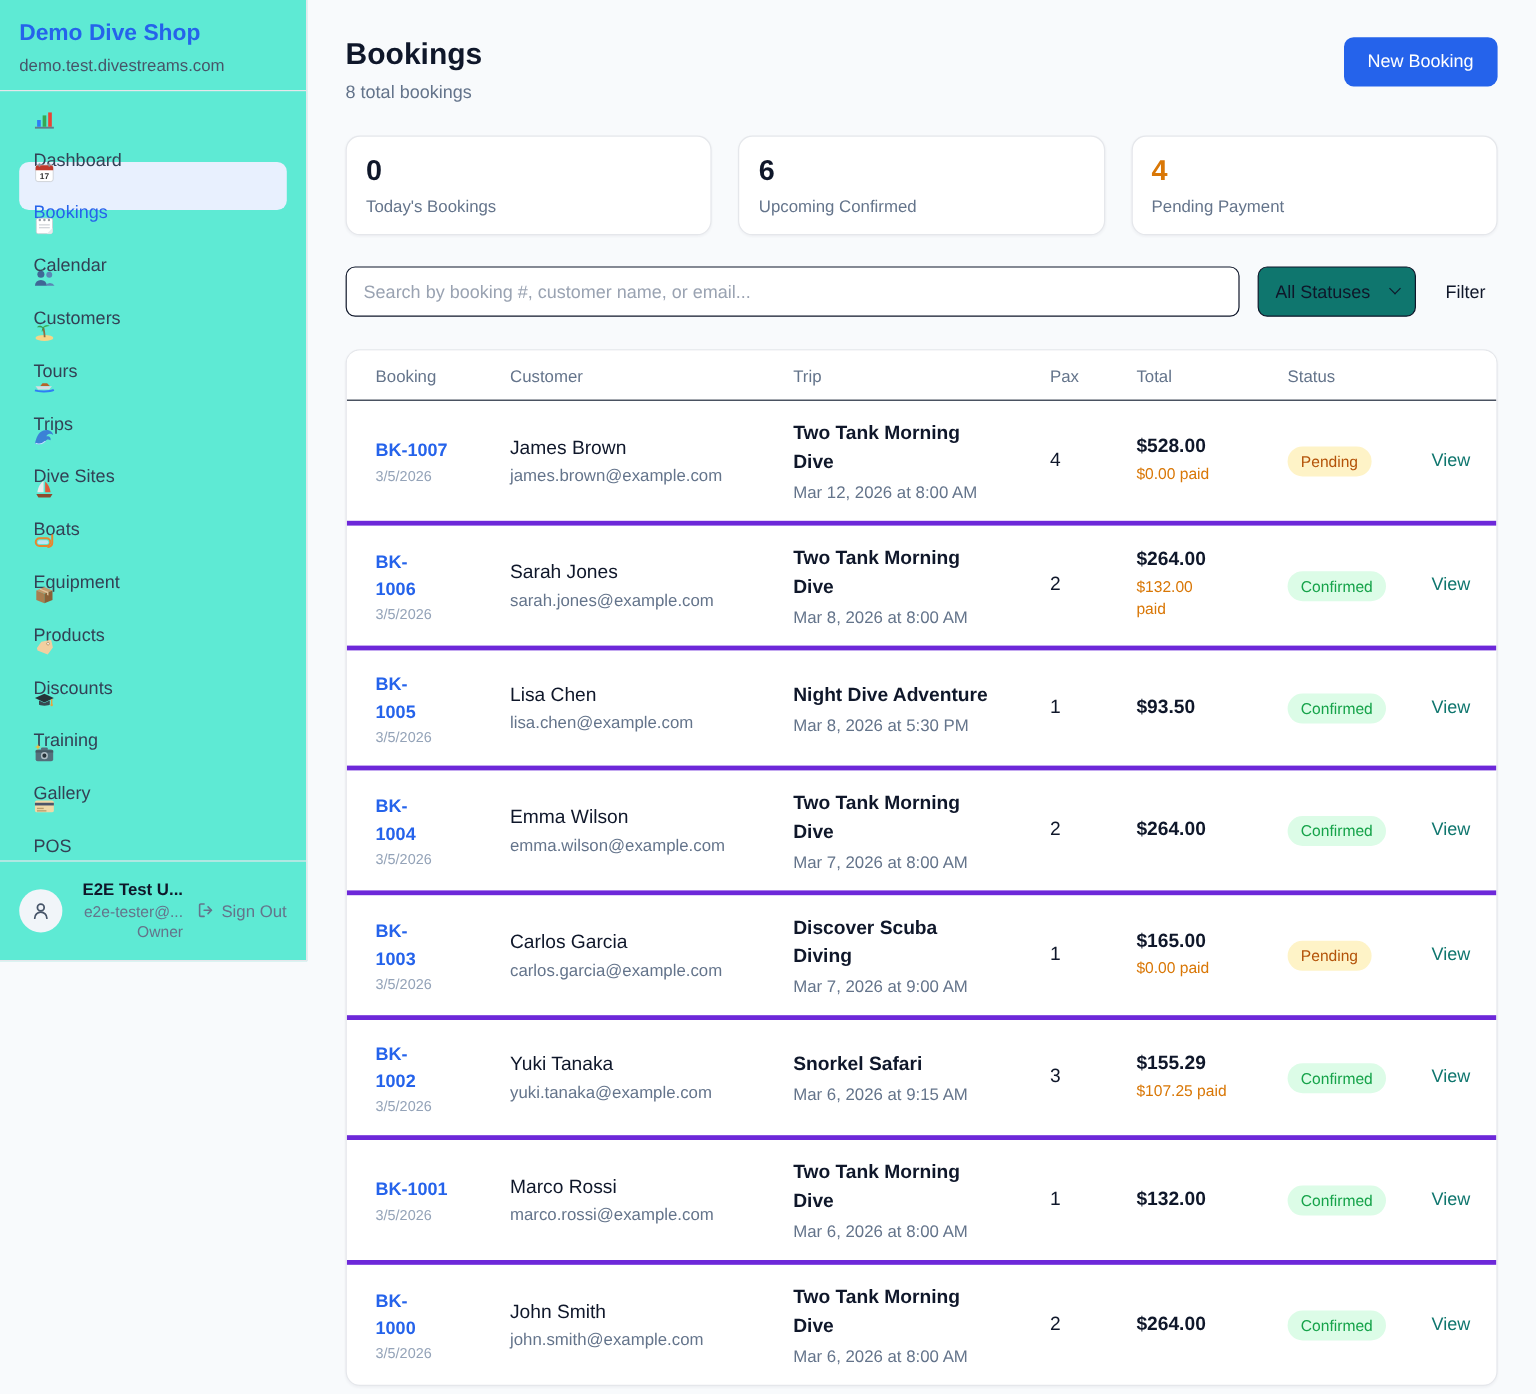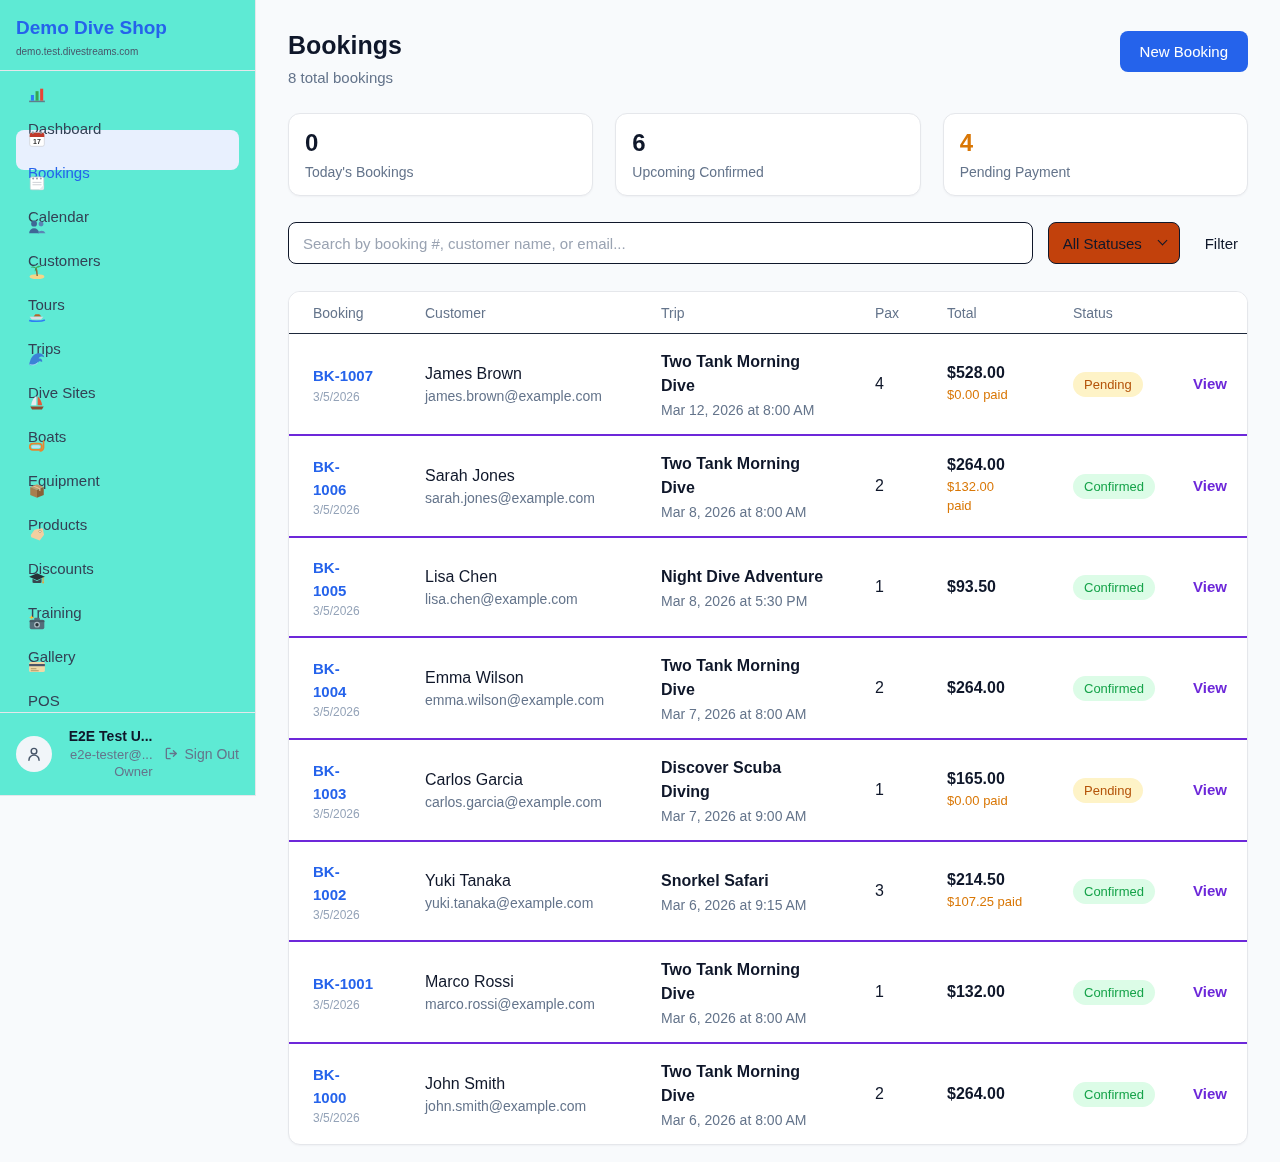--- a/index.html
+++ b/index.html
@@ -17,21 +17,21 @@
 
   
   .sidebar {
     width: 256px; flex: 0 0 256px;
     background: #5eead4;
     border-right: 1px solid #e5e7eb;
     border-bottom: 1px solid #e5e7eb;
   }
   .sidebar-header { padding: 17px 16px 13px; border-bottom: 1px solid #e5e7eb; }
   .shop-name { color: #2563eb; font-size: 19px; font-weight: bold; margin: 0 0 7px; }
-  .shop-domain { font-size: 10px; color: #475569; }
+  .shop-domain { font-size: 14px; color: #475569; }
   .nav { padding: 15px 16px 10px; }
   .nav-item {
     display: flex; align-items: flex-start; gap: 16px;
     height: 40px; padding: 0 12px; margin-bottom: 4px;
     border-radius: 8px; text-decoration: none;
     color: #334155; font-size: 15px; cursor: pointer; flex-direction: column;
   }
   .nav-item.active { background: #e8f0fe; color: #2563eb; font-weight: 500; }
   .nav-icon { width: 18px; height: 18px; display: inline-flex; flex: 0 0 18px; }
   .nav-icon svg { width: 18px; height: 18px; }
@@ -77,21 +77,21 @@
   .toolbar { display: flex; align-items: center; gap: 15px; margin-bottom: 27px; }
   .search-input {
     flex: 1; height: 42px; background: #fff;
     border: 1px solid #0f172a; border-radius: 8px;
     padding: 0 14px; font-size: 15px; color: #0f172a; font-family: inherit;
   }
   .search-input::placeholder { color: #9aa3b2; }
   .select-wrap { position: relative; }
   .status-select {
     appearance: none; -webkit-appearance: none; -moz-appearance: none;
-    height: 42px; background: #c2410c; border: 1px solid #0f172a; border-radius: 8px;
+    height: 42px; background: #0f766e; border: 1px solid #0f172a; border-radius: 8px;
     padding: 0 36px 0 14px; font-size: 15px; color: #0f172a; font-family: inherit; cursor: pointer;
   }
   .chevron {
     position: absolute; right: 14px; top: 15px; width: 7px; height: 7px;
     border-right: 1.6px solid #0f172a; border-bottom: 1.6px solid #0f172a;
     transform: rotate(45deg); pointer-events: none;
   }
   .filter-btn {
     background: none; border: none; padding: 0 10px;
     font-size: 15px; font-weight: 500; color: #0f172a; font-family: inherit; cursor: pointer;
@@ -104,41 +104,41 @@
   .tr {
     display: grid;
     grid-template-columns: 112px 236px 214px 72px 126px 120px auto;
     align-items: center;
     padding: 0 12px 0 24px;
   }
   .tr > div { padding-right: 16px; }
   .thead { height: 42px; border-bottom: 1px solid #1e293b; background: #fff; }
   .th { font-size: 14px; color: #64748b; font-weight: 500; }
   .row { min-height: 100px; padding-top: 16px; padding-bottom: 16px; }
-  .row + .row { border-top: 2px solid #6d28d9; }
+  .row + .row { border-top: 4px solid #6d28d9; }
 
   .booking-link {
     display: inline-block; color: #2563eb; font-size: 15px; font-weight: bold;
     text-decoration: none; white-space: pre-line; line-height: 1.55; cursor: pointer;
   }
   .booking-date { font-size: 12px; color: #94a3b8; margin-top: 2px; }
   .cust-name { font-size: 16px; color: #0f172a; margin-bottom: 5px; }
   .cust-email { font-size: 14px; color: #64748b; }
   .trip-name { font-size: 16px; font-weight: 600; color: #0f172a; white-space: pre-line; line-height: 1.5; }
   .trip-date { font-size: 14px; color: #64748b; margin-top: 4px; }
   .pax-value { font-size: 16px; color: #0f172a; }
   .total-amount { font-size: 16px; font-weight: bold; color: #0f172a; }
   .total-paid { font-size: 13px; color: #d97706; margin-top: 4px; white-space: pre-line; line-height: 1.45; }
   .total-paid:empty { display: none; }
   .badge {
     display: inline-block; padding: 5px 11px; border-radius: 999px; font-size: 13px; white-space: nowrap;
   }
   .badge.pending { background: #fef3c7; color: #b45309; }
   .badge.confirmed { background: #dcfce7; color: #16a34a; }
-  .view-link { color: #6d28d9; font-size: 15px; font-weight: 700; text-decoration: none; cursor: pointer; }
+  .view-link { color: #0f766e; font-size: 15px; font-weight: 400; text-decoration: none; cursor: pointer; }
 </style>
 </head>
 <body>
 
 <aside class="sidebar">
   <div class="sidebar-header">
     <div class="shop-name">Demo Dive Shop</div>
     <div class="shop-domain">demo.test.divestreams.com</div>
   </div>
   <nav class="nav">
@@ -553,21 +553,21 @@
           <div class="cust-email">yuki.tanaka@example.com</div>
         </div>
         <div>
           <div class="trip-name">Snorkel Safari</div>
           <div class="trip-date">Mar 6, 2026 at 9:15 AM</div>
         </div>
         <div>
           <span class="pax-value">3</span>
         </div>
         <div>
-          <div class="total-amount">$214.50</div>
+          <div class="total-amount">$155.29</div>
           <div class="total-paid">$107.25 paid</div>
         </div>
         <div>
           <span class="badge confirmed">Confirmed</span>
         </div>
         <div>
           <a class="view-link">View</a>
         </div>
       </div>
 

